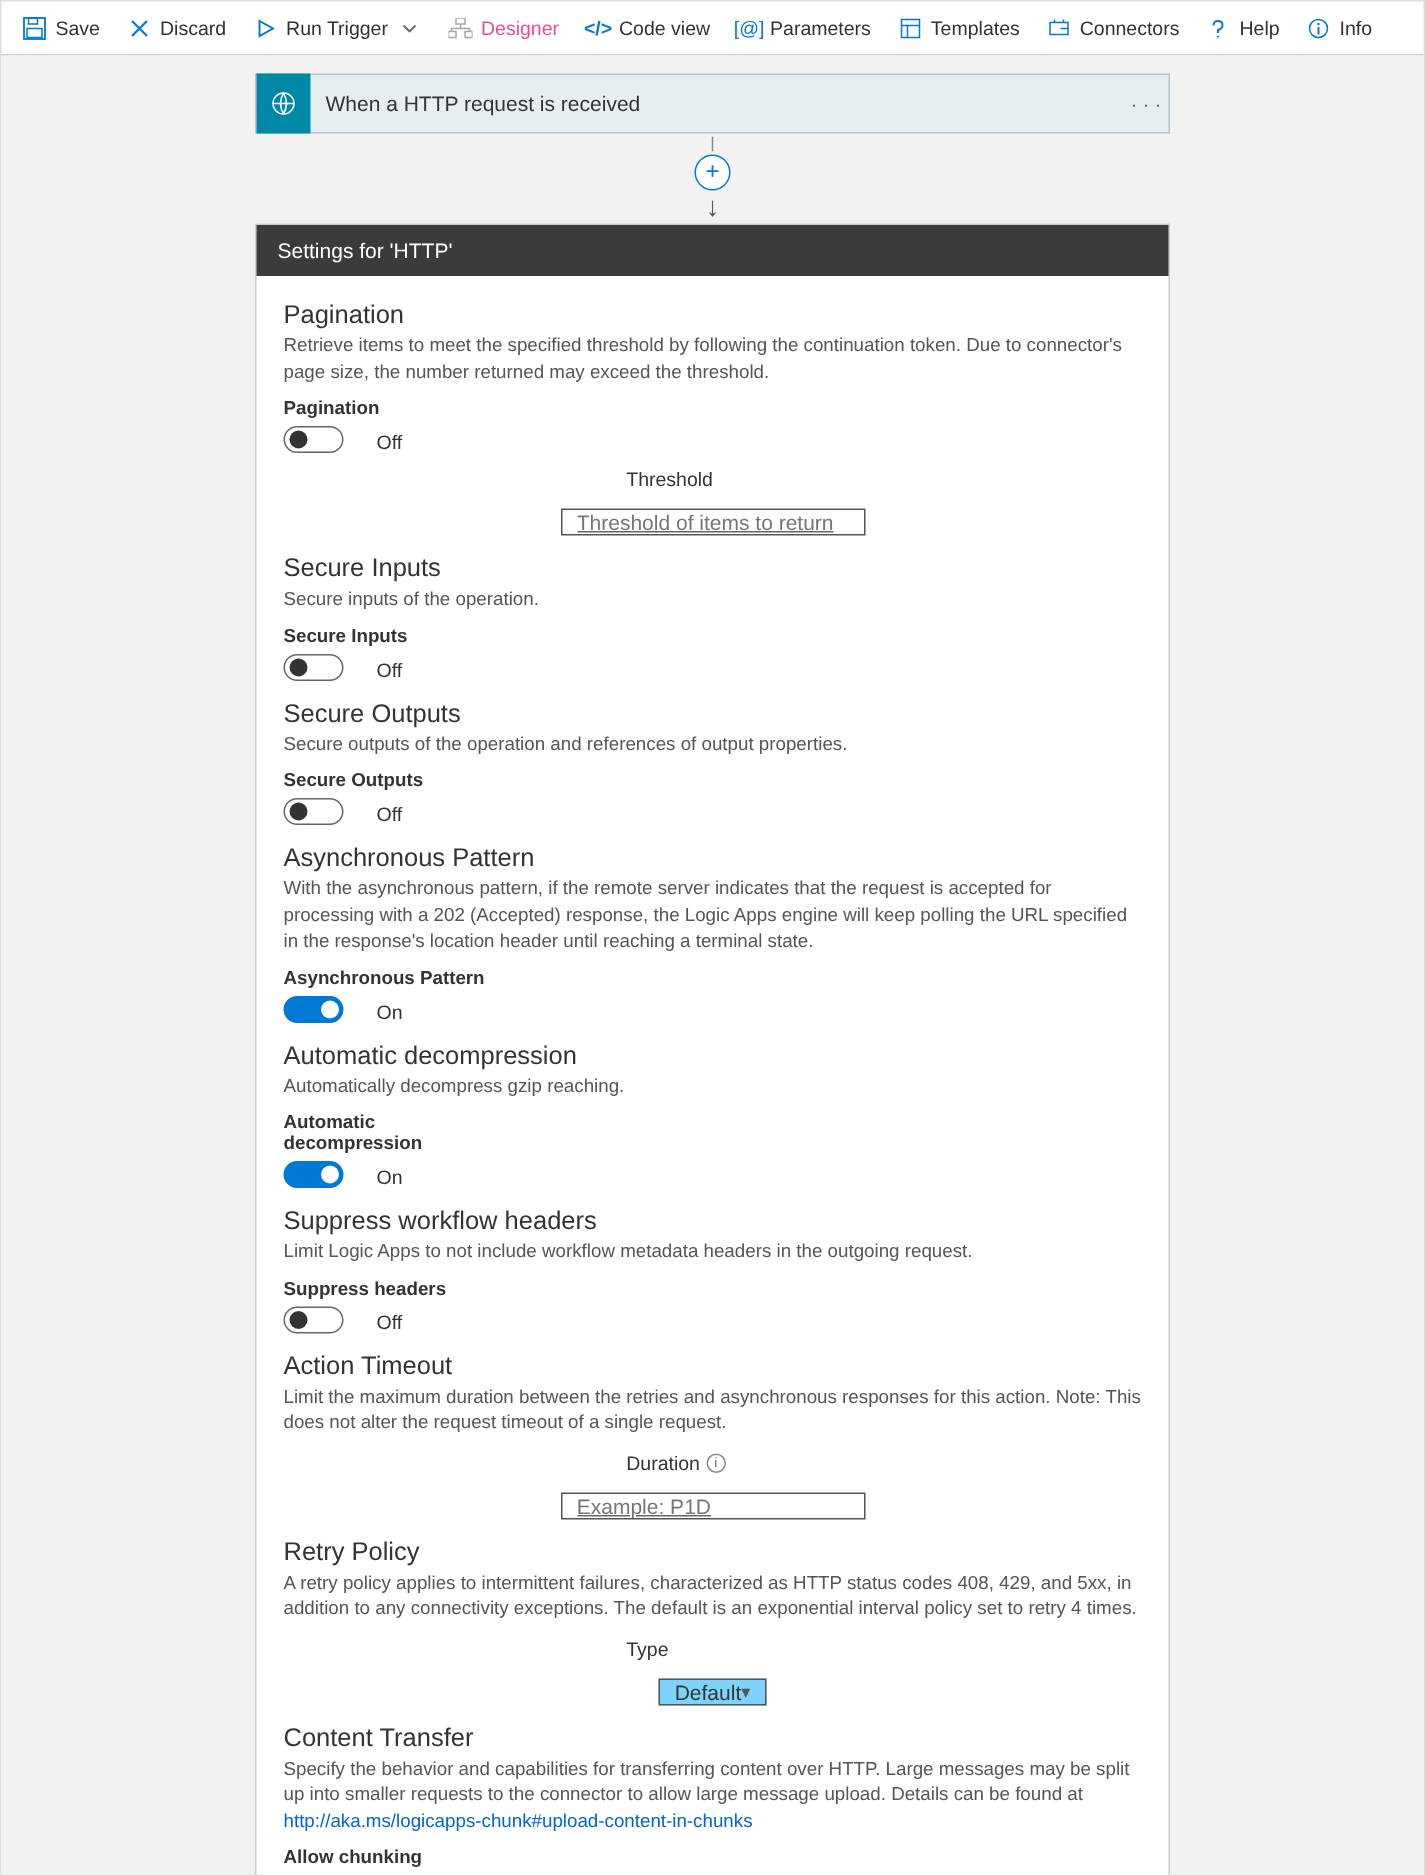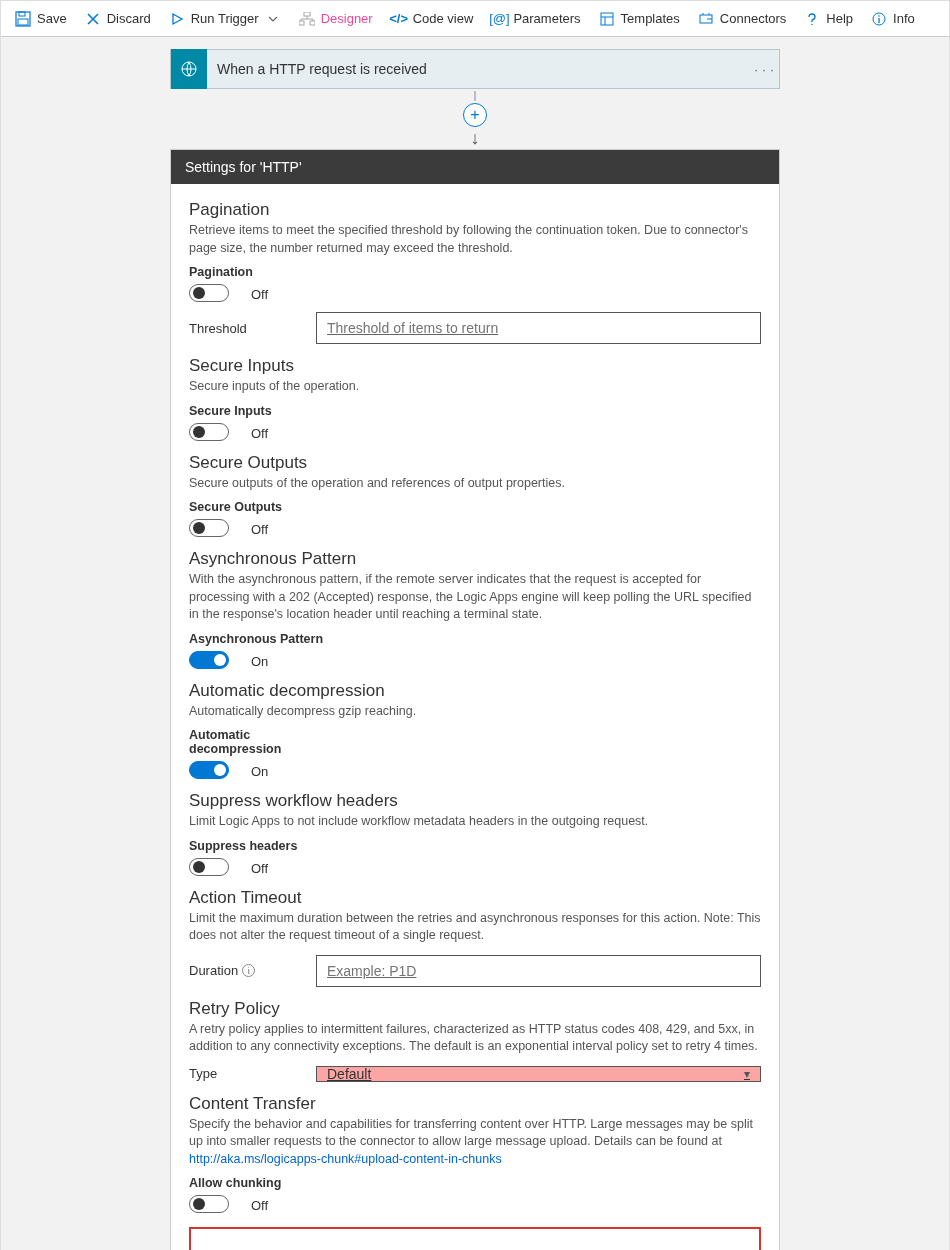--- a/index.html
+++ b/index.html
@@ -27,24 +27,24 @@
   .sec-title.first { margin-top:4px;}
   .sec-desc { font-size:12.5px; color:#555; line-height:1.4; margin-top:2px;}
   .sec-desc a { color:#0066cc; text-decoration:none; }
   .sub-label { font-size:12.5px; font-weight:600; color:#333; margin-top:8px;}
   .row { display:flex; align-items:flex-end; gap:22px; margin-top:5px;}
   .toggle { width:40px; height:18px; border-radius:10px; position:relative; cursor:pointer; border:1px solid #666; background:#fff;}
   .toggle .knob { width:12px; height:12px; border-radius:50%; background:#333; position:absolute; top:2px; left:3px;}
   .toggle.on { background:#0078d4; border-color:#0078d4;}
   .toggle.on .knob { background:#fff; left:24px;}
   .toggle-label { font-size:13px; color:#333;}
-  .field-row { display:flex; align-items:center; margin-top:10px; gap:12px;}
+  .field-row { display:flex; align-items:center; margin-top:10px; gap:12px;flex-direction:column;}
   .field-label { width:115px; font-size:13px; color:#333; display:flex; align-items:center; gap:4px;}
   .text-input { flex:1; border:1px solid #555; height:32px; padding:0 10px; font-size:14px; color:#666; background:#fff;text-decoration:underline;}
-  .select-box { flex:1; border:1px solid #555; height:16px; padding:0 10px; font-size:14px; display:flex; align-items:center; justify-content:space-between; background:#fca5a5;text-decoration:underline;}
+  .select-box { flex:1; border:1px solid #555; height:16px; padding:0 10px; font-size:14px; display:flex; align-items:center; justify-content:space-between; background:#7dd3fc;}
   .select-box .chev { font-size:12px; color:#555;}
   .tracked-box { border:2px solid #d9322f; padding:10px 12px 12px; margin-top:14px;}
   .info-icon { width:13px; height:13px; border:1px solid #888; border-radius:50%; display:inline-flex; align-items:center; justify-content:center; font-size:9px; color:#666;}
   svg { display:block; }
 </style>
 </head>
 <body>
 
 <div class="app">
 

